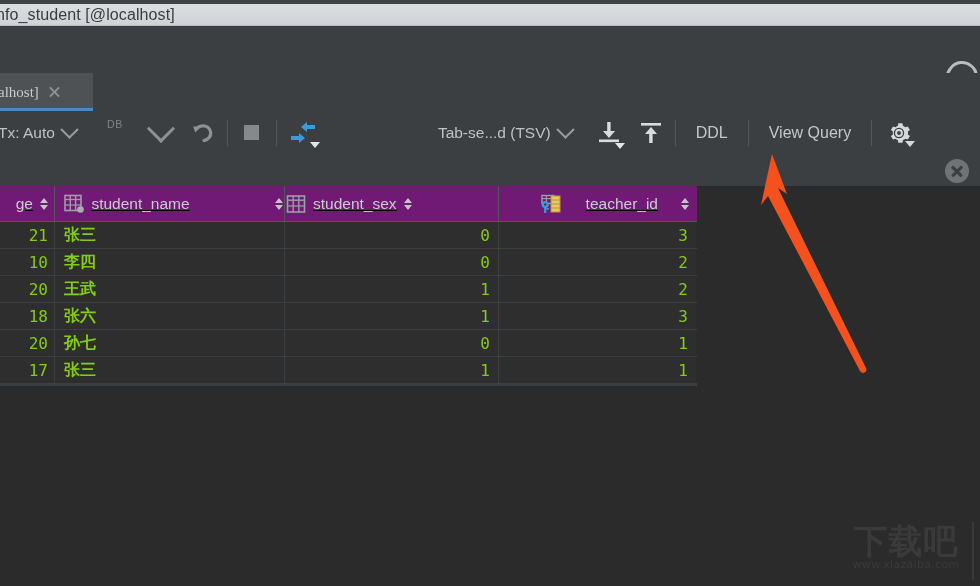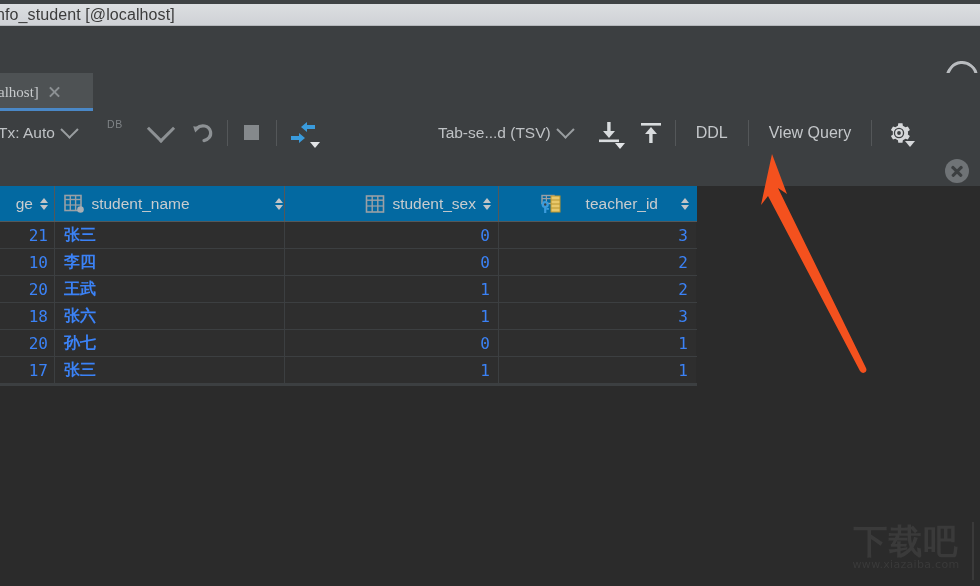--- a/index.html
+++ b/index.html
@@ -275,40 +275,41 @@
   .grid-area {
     position: absolute;
     left: 0; top: 186px;
     width: 980px; height: 400px;
     background: #2b2b2b;
   }
   .grid-head {
     position: absolute;
     left: 0; top: 0;
     width: 697px; height: 36px;
-    background: #0369a1;
+    background: #701a75;
     border-bottom: 1px solid #555859;
     display: flex;
     box-sizing: border-box;
+    text-decoration: underline;
   }
   .hcell {
     display: flex;
     align-items: center;
     height: 35px;
     box-sizing: border-box;
     border-right: 1px solid #555859;
     color: #c9ccce;
     font-size: 15.5px;
     position: relative;
     overflow: hidden;
     white-space: nowrap;
   }
   .hcell.col-age   { width: 55px; justify-content: flex-end; padding-right: 5px; }
   .hcell.col-name  { width: 230px; padding-left: 8px; justify-content: space-between; }
-  .hcell.col-sex   { width: 214px; justify-content: flex-end; padding-right: 6px; }
+  .hcell.col-sex   { width: 214px; padding-right: 6px; }
   .hcell.col-tid   { width: 197px; justify-content: flex-end; padding-right: 6px; border-right: none; gap: 16px; }
   .hcell .hlabel { margin: 0 7px 0 6px; }
   .sort-glyph {
     position: relative;
     width: 9px; height: 16px;
     flex: 0 0 auto;
   }
   .sort-glyph::before {
     content: "";
     position: absolute;
@@ -334,21 +335,21 @@
   }
   .grow {
     display: flex;
     height: 27px;
     border-bottom: 1px solid #3c3f41;
     box-sizing: border-box;
   }
   .gcell {
     box-sizing: border-box;
     border-right: 1px solid #3c3f41;
-    color: #3b82f6;
+    color: #84cc16;
     font-size: 16px;
     display: flex;
     align-items: center;
     background: #2e2e2e;
     overflow: hidden;
     white-space: nowrap;
     font-family: "DejaVu Sans Mono", "Liberation Mono", monospace;
   }
   .gcell.col-age  { width: 55px; justify-content: flex-end; padding-right: 6px; }
   .gcell.col-name { width: 230px; padding-left: 9px; justify-content: flex-start; font-weight: bold; }

